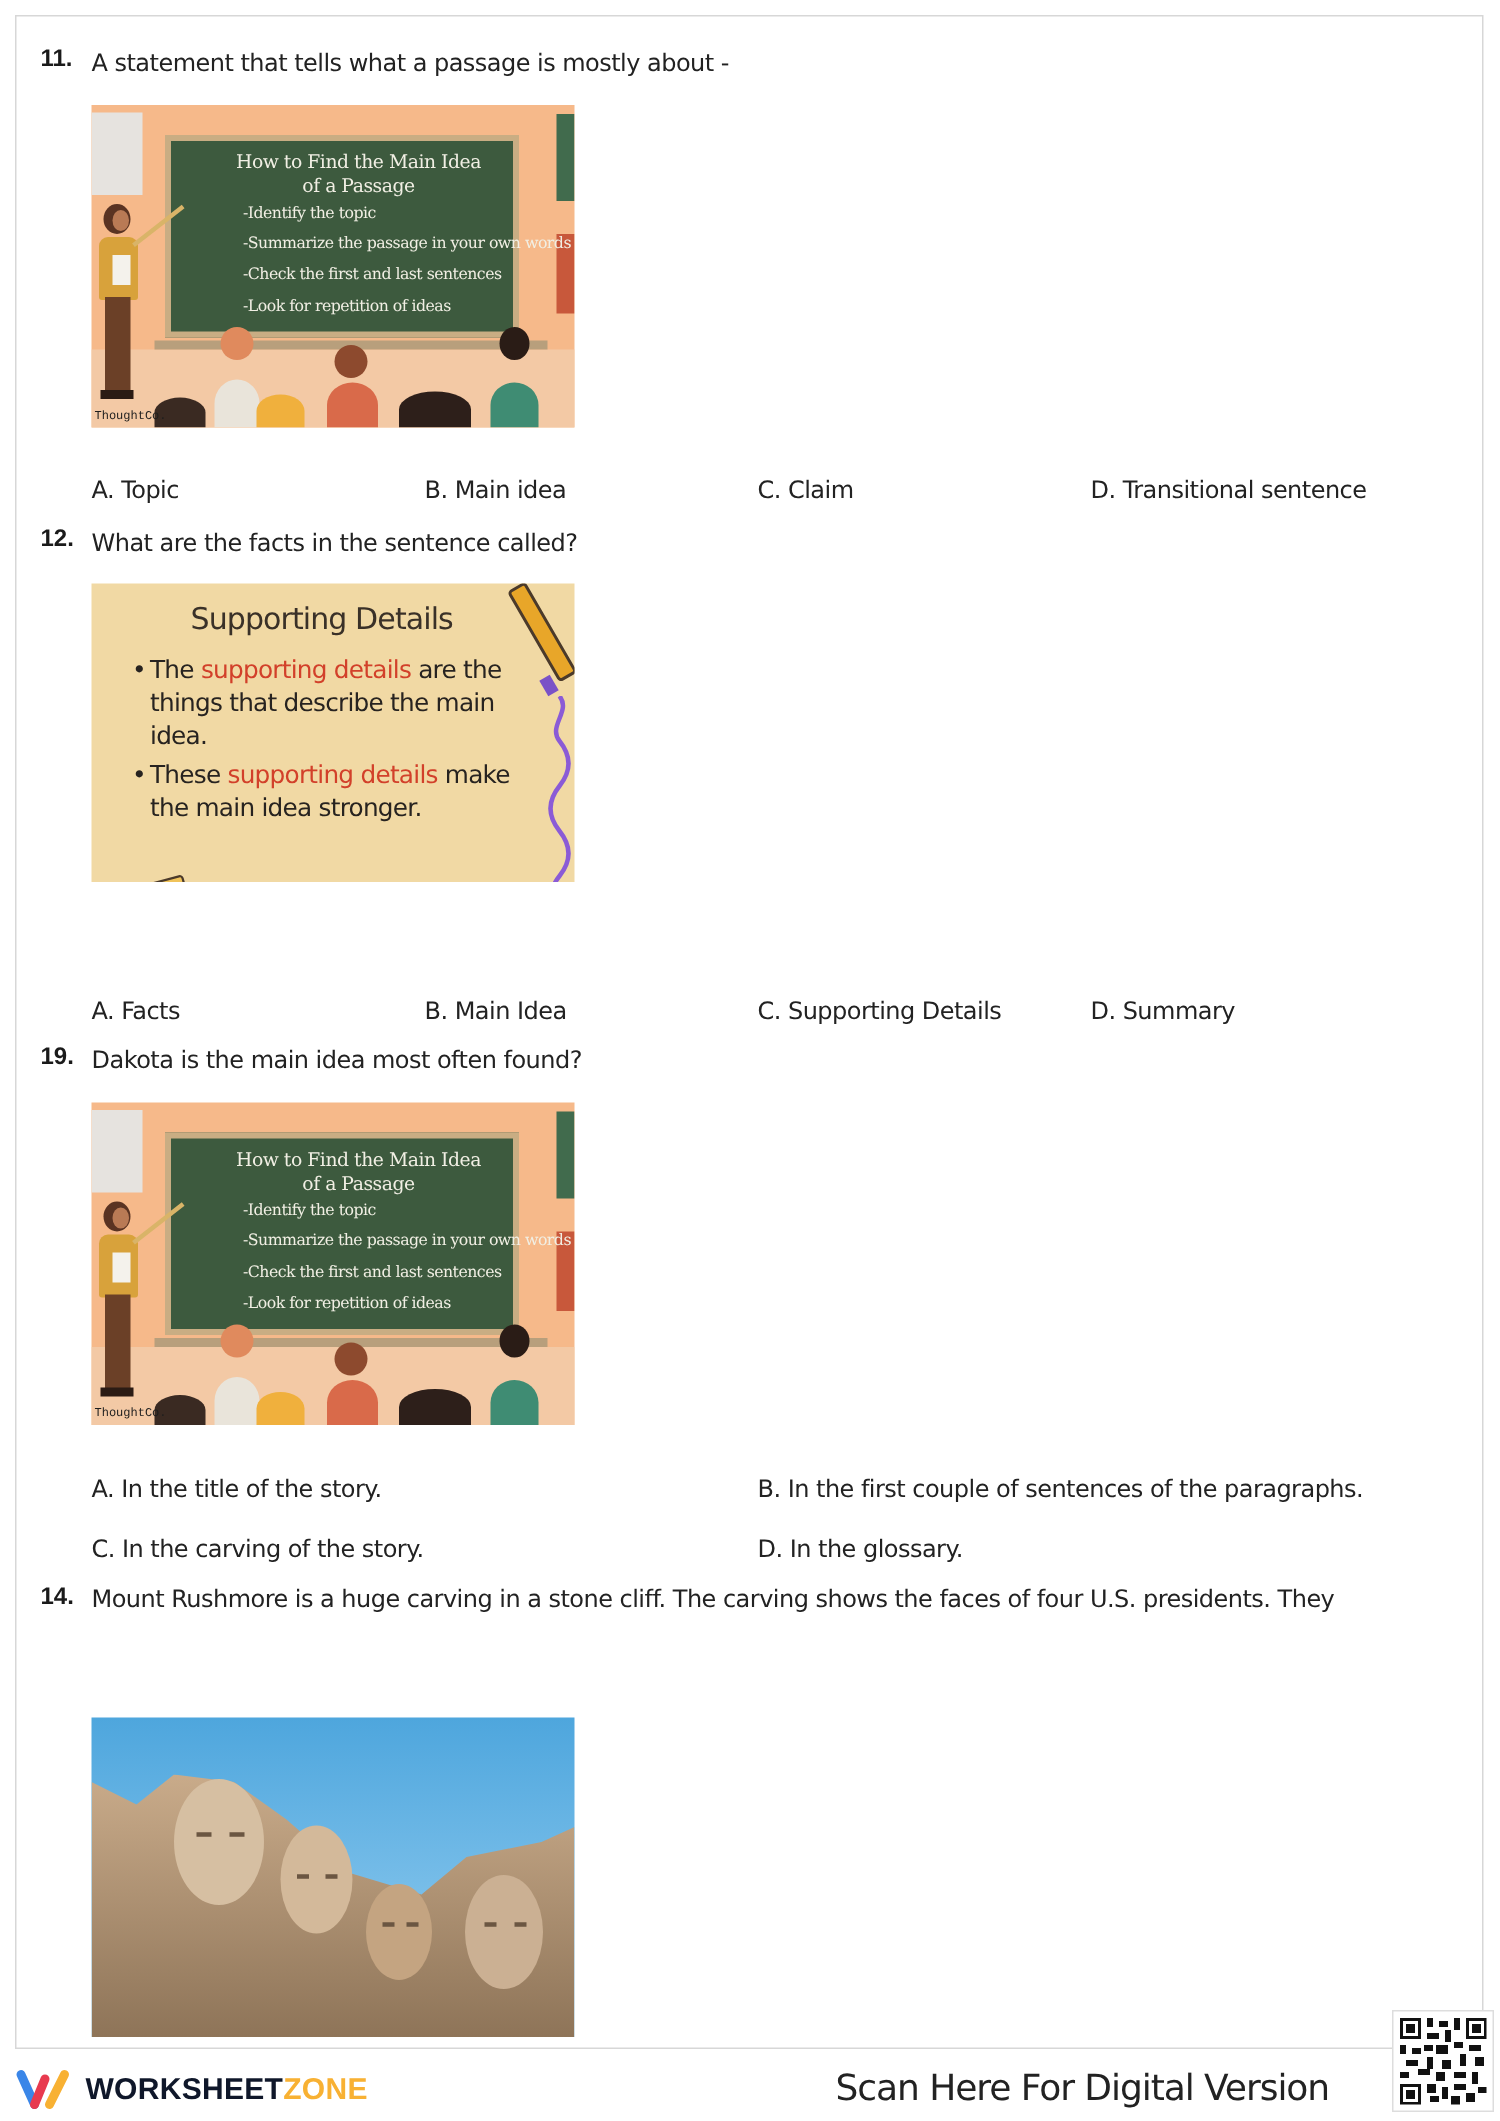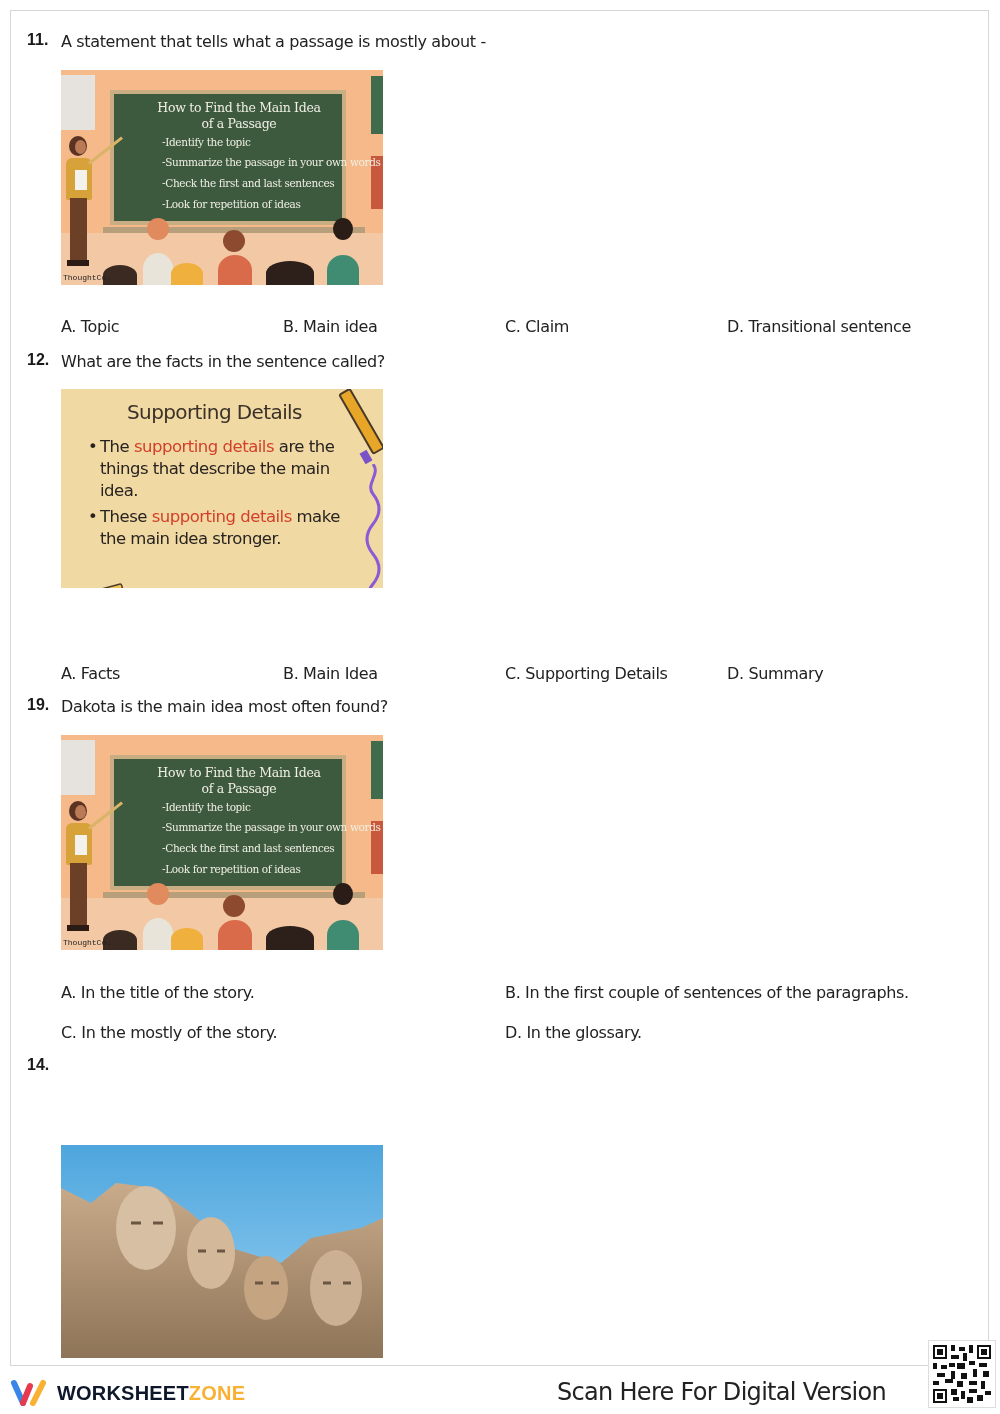--- a/index.html
+++ b/index.html
@@ -190,27 +190,28 @@
     <div class="student" style="left:157px;width:34px;height:30px;background:#d96a4a"></div>
     <div class="student" style="left:162px;top:160px;width:22px;height:22px;background:#8d4a2e;border-radius:50%"></div>
     <div class="student" style="left:205px;width:48px;height:24px;background:#2d1f1a"></div>
     <div class="student" style="left:266px;width:32px;height:30px;background:#3f8c73"></div>
     <div class="student" style="left:272px;top:148px;width:20px;height:22px;background:#2a1c16;border-radius:50%"></div>
     <span class="logo-tc">ThoughtCo.</span>
   </div>
 
   <span class="opt" style="left:61px;top:967px">A. In the title of the story.</span>
   <span class="opt" style="left:505px;top:967px">B. In the first couple of sentences of the paragraphs.</span>
-  <span class="opt" style="left:61px;top:1007px">C. In the mostly of the story.</span>
+  <span class="opt" style="left:61px;top:1007px">C. In the carving of the story.</span>
   <span class="opt" style="left:505px;top:1007px">D. In the glossary.</span>
 </div>
 
 <div>
   <span class="qnum" style="top:1056px">14.</span>
   <div class="qtext" style="top:1054px;width:880px">
+    <div>Mount Rushmore is a huge carving in a stone cliff. The carving shows the faces of four U.S. presidents. They</div>
   </div>
 
   <div class="img rushmore" style="top:1145px">
     <svg class="rock" viewBox="0 0 322 175" preserveAspectRatio="none">
       <defs>
         <linearGradient id="rk" x1="0" y1="0" x2="0" y2="1">
           <stop offset="0" stop-color="#c9ab8a"></stop>
           <stop offset="1" stop-color="#8e7458"></stop>
         </linearGradient>
       </defs>

